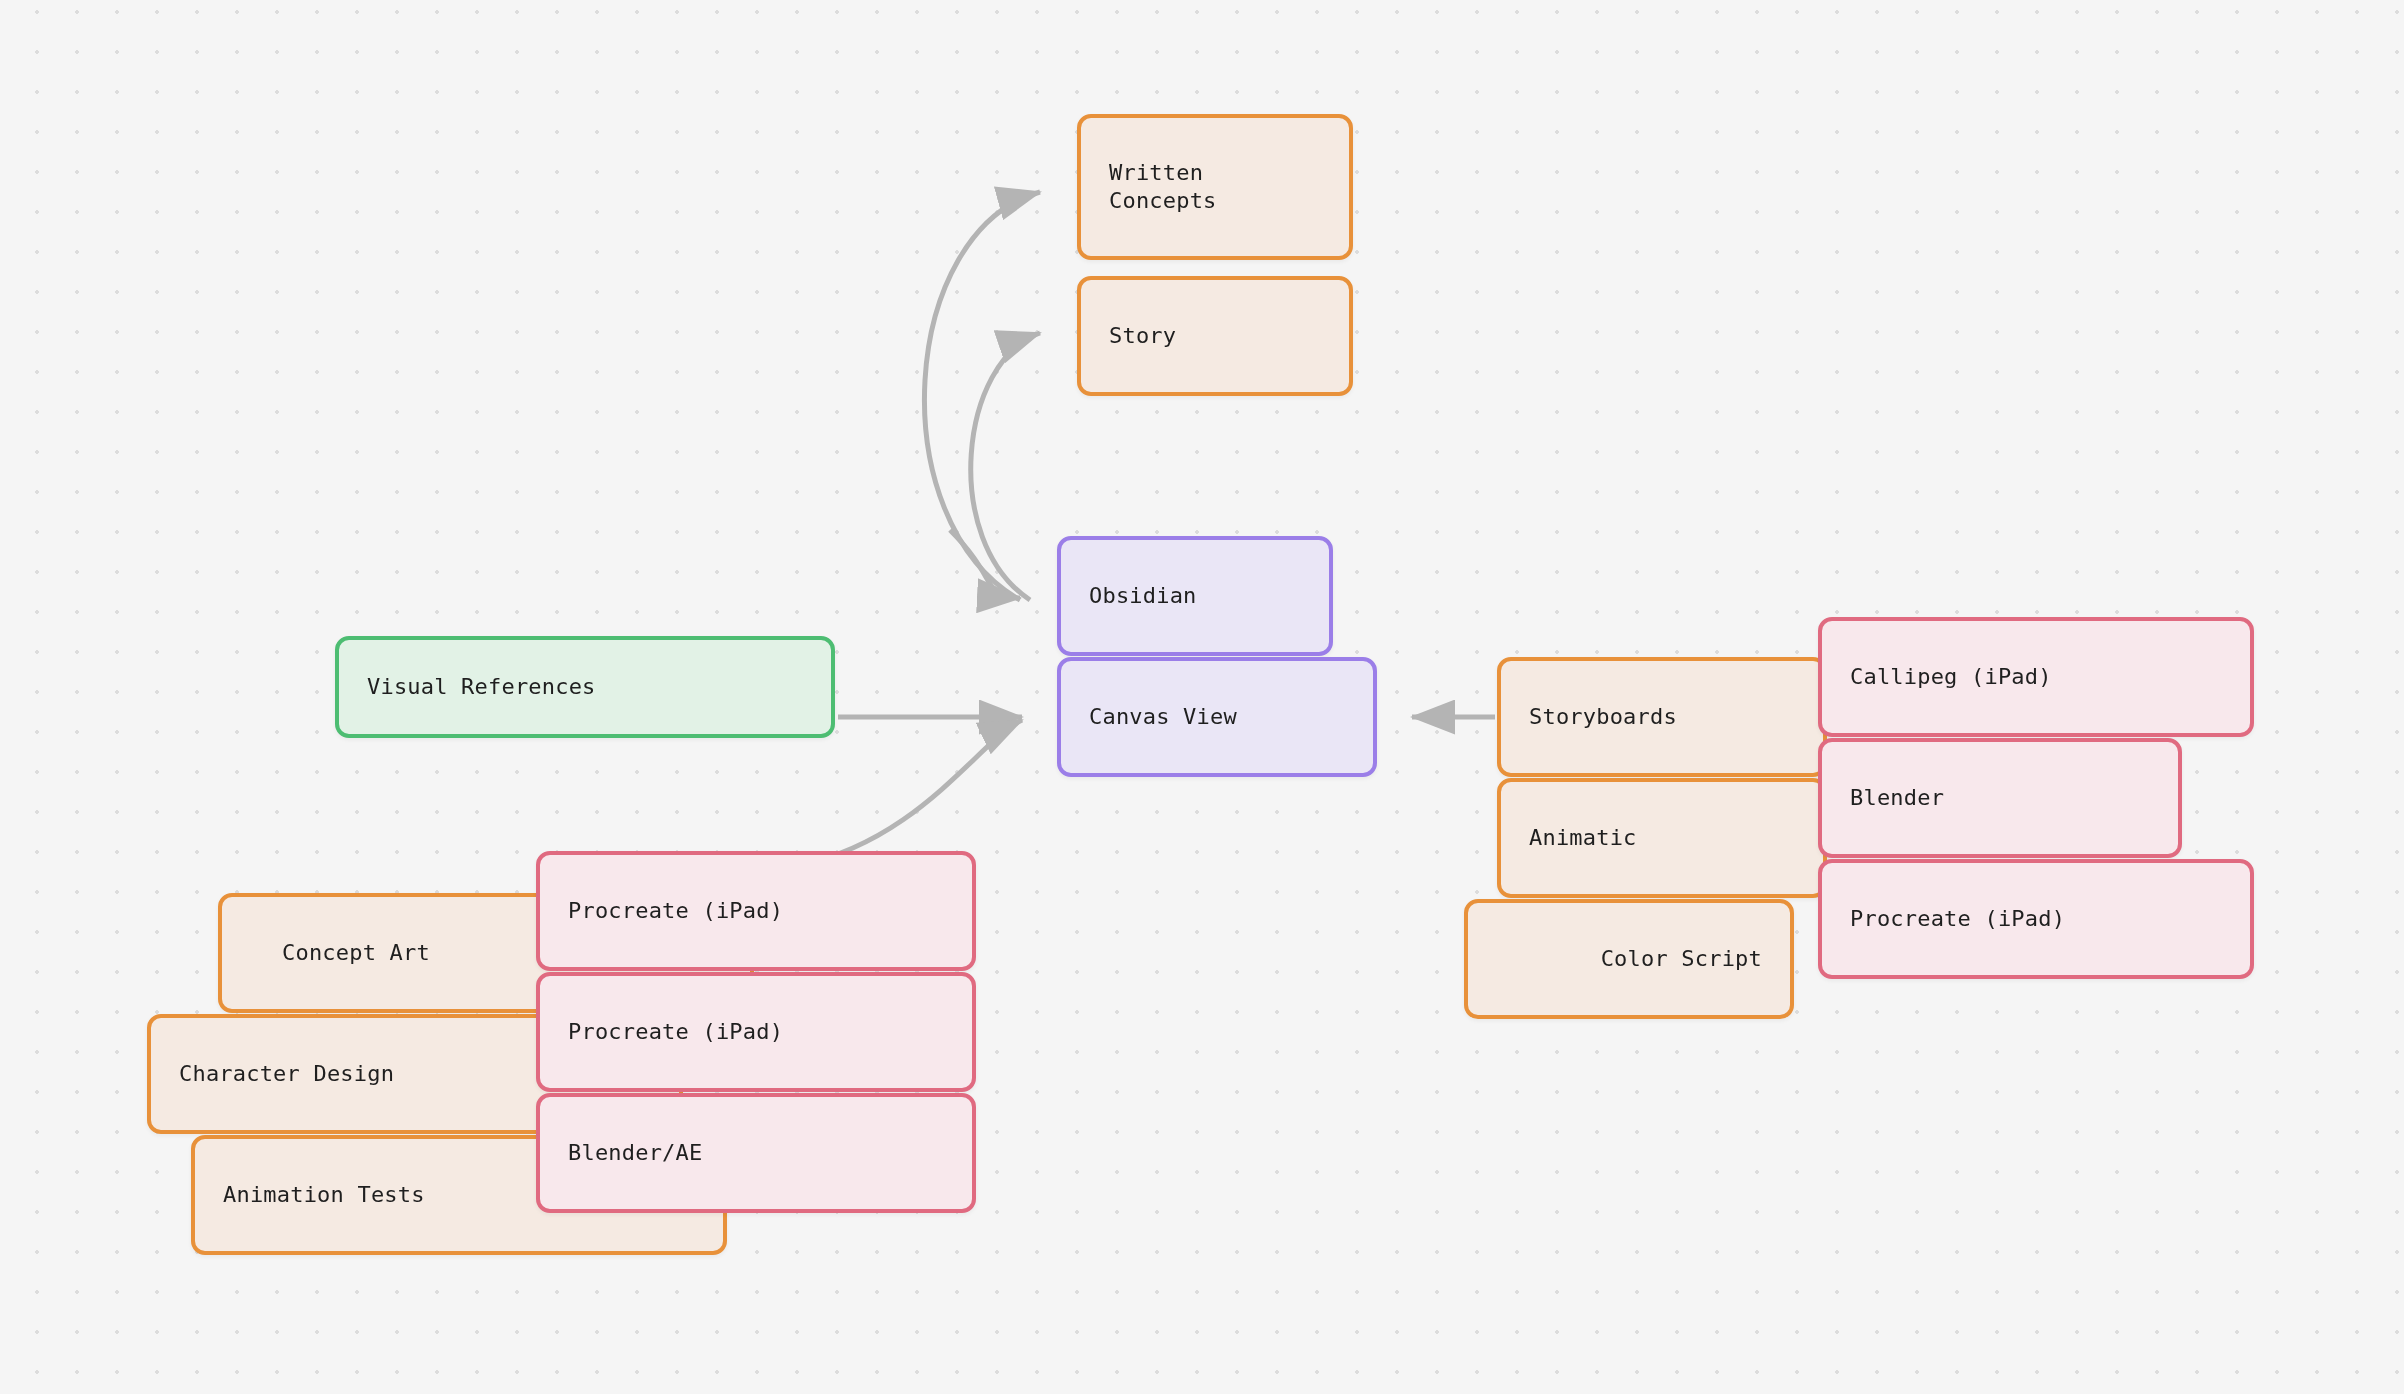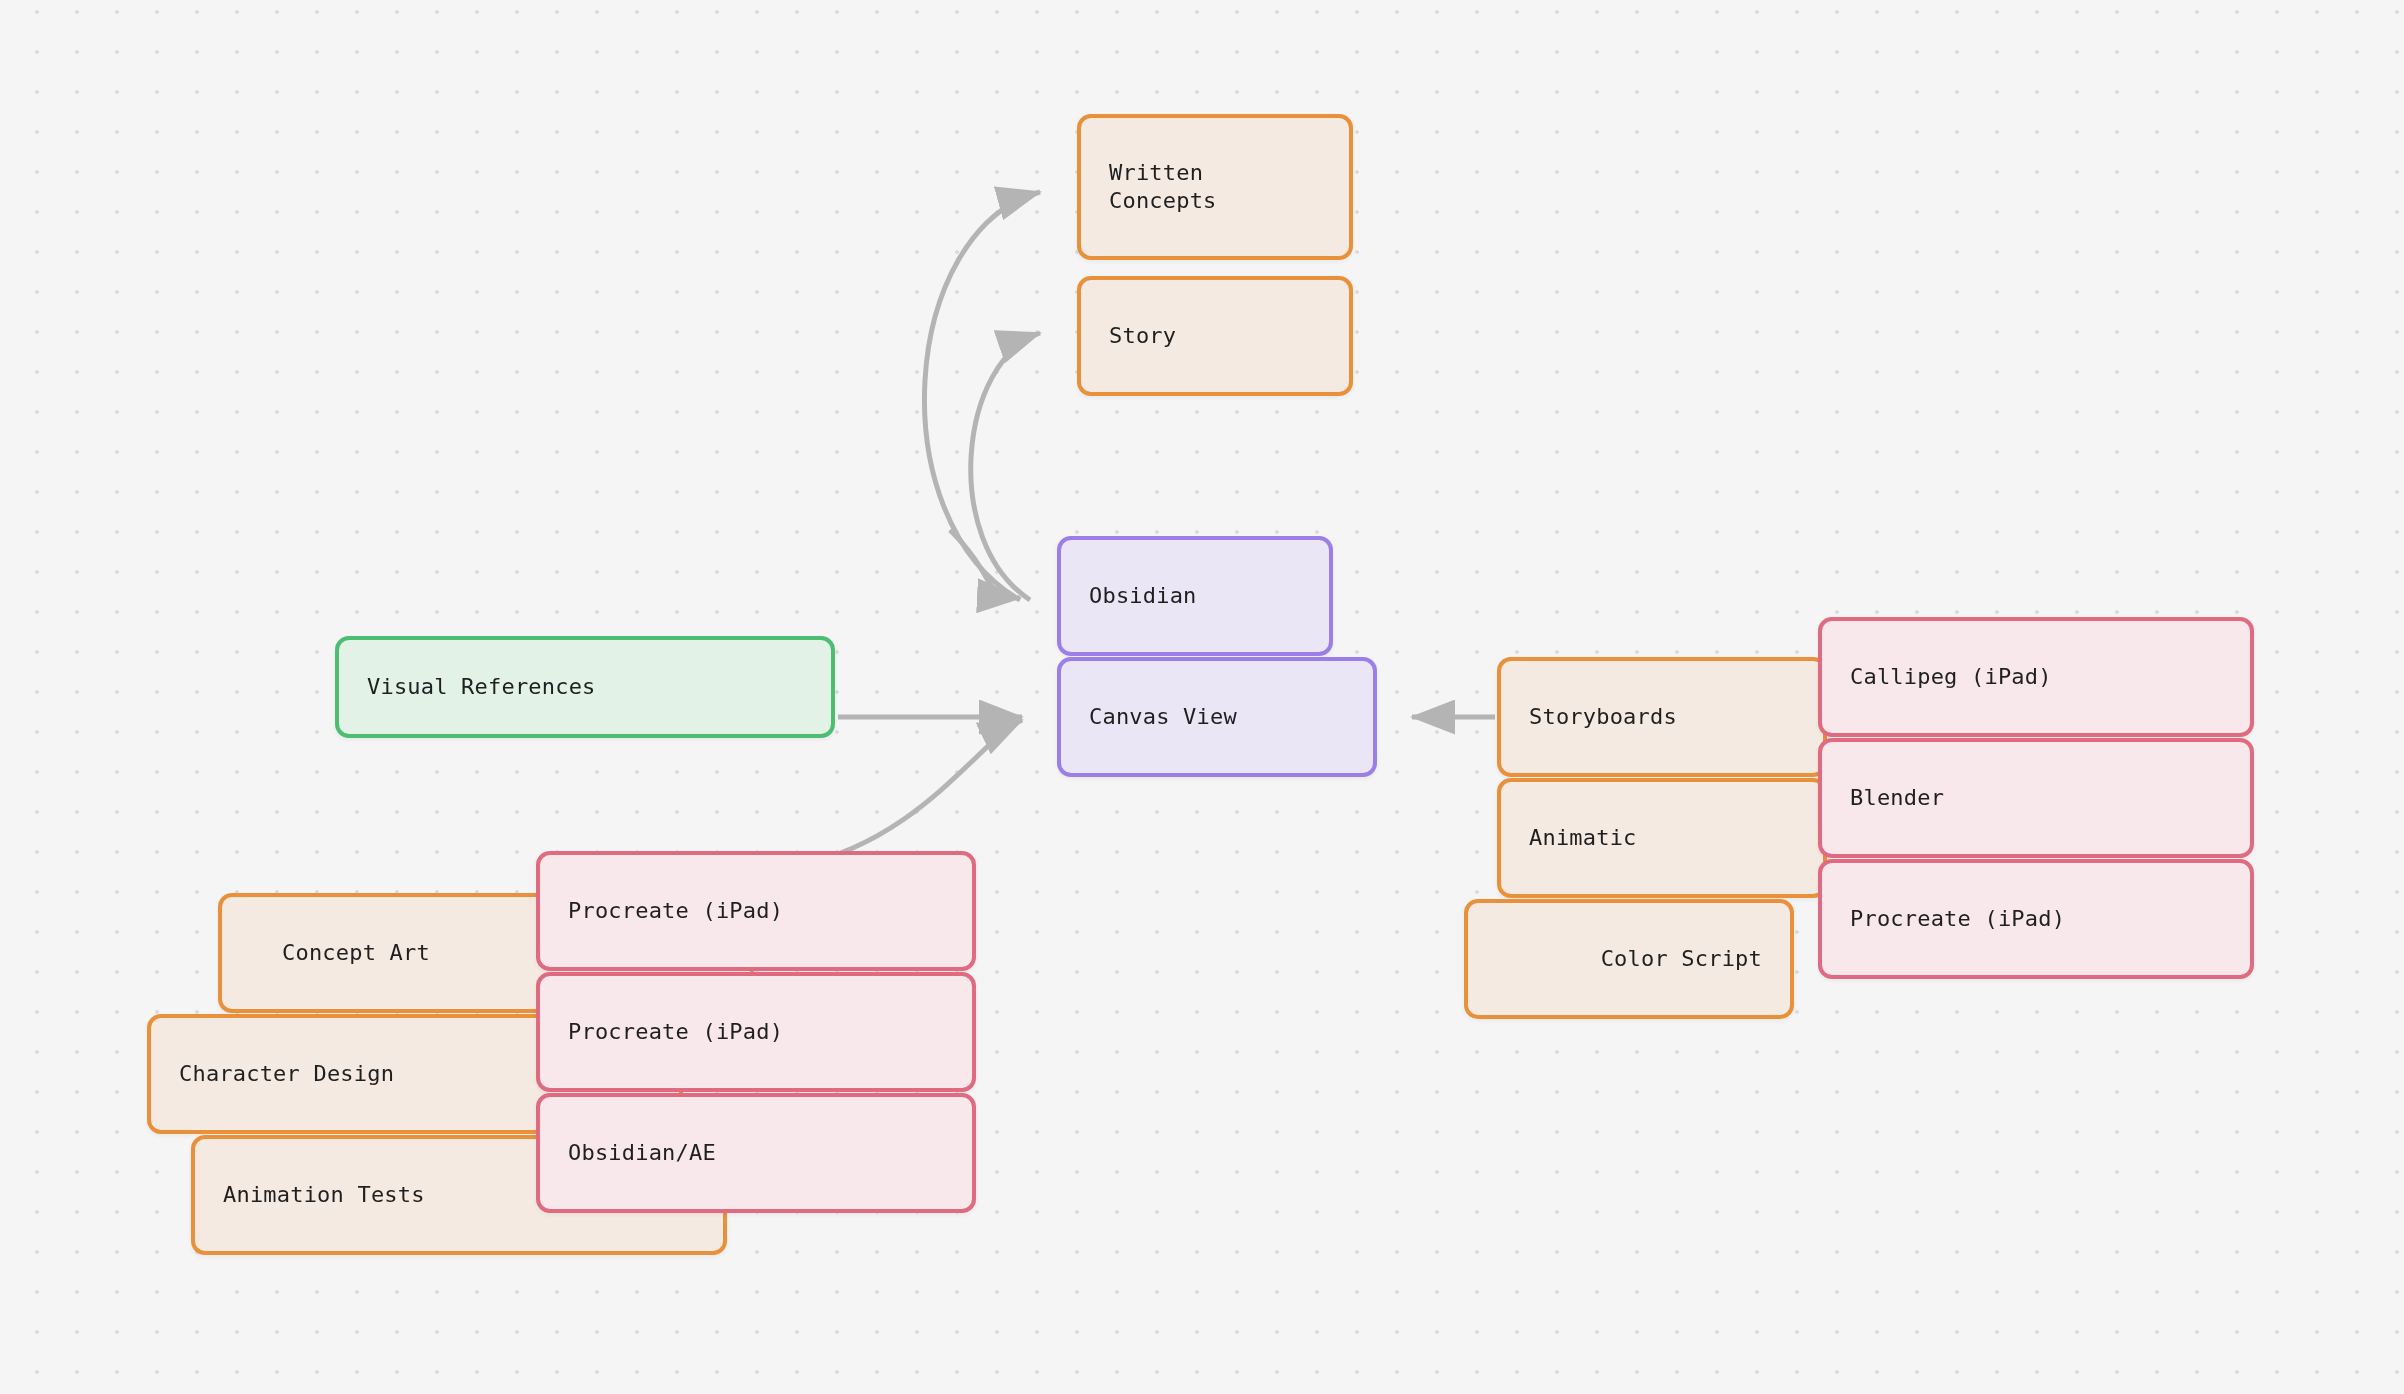--- a/index.html
+++ b/index.html
@@ -116,35 +116,35 @@
       <div class="node orange" style="left: 147px; top: 1135px; width: 536px; height: 120px; z-index: 12; margin-left: 44px;">
         <div class="label">Animation Tests</div>
       </div>
       <div class="node pink" style="left: 536px; top: 851px; width: 440px; height: 120px; z-index: 13;">
         <div class="label">Procreate (iPad)</div>
       </div>
       <div class="node pink" style="left: 536px; top: 972px; width: 440px; height: 120px; z-index: 14;">
         <div class="label">Procreate (iPad)</div>
       </div>
       <div class="node pink" style="left: 536px; top: 1093px; width: 440px; height: 120px; z-index: 15;">
-        <div class="label">Obsidian/AE</div>
+        <div class="label">Blender/AE</div>
       </div>
       <div class="node orange" style="left: 1497px; top: 657px; width: 330px; height: 120px; z-index: 16; text-align: right;">
         <div class="label">Storyboards</div>
       </div>
       <div class="node orange" style="left: 1497px; top: 778px; width: 330px; height: 120px; z-index: 17;">
         <div class="label">Animatic</div>
       </div>
       <div class="node orange" style="left: 1464px; top: 899px; width: 330px; height: 120px; z-index: 18; justify-content: flex-end;">
         <div class="label">Color Script</div>
       </div>
       <div class="node pink" style="left: 1818px; top: 617px; width: 436px; height: 120px; z-index: 19;">
         <div class="label">Callipeg (iPad)</div>
       </div>
-      <div class="node pink" style="left: 1818px; top: 738px; width: 436px; height: 120px; z-index: 20;">
+      <div class="node pink" style="left: 1818px; top: 738px; width: 364px; height: 120px; z-index: 20;">
         <div class="label">Blender</div>
       </div>
       <div class="node pink" style="left: 1818px; top: 859px; width: 436px; height: 120px; z-index: 21;">
         <div class="label">Procreate (iPad)</div>
       </div>
     </div>
 
 </div>
 
 </body></html>

